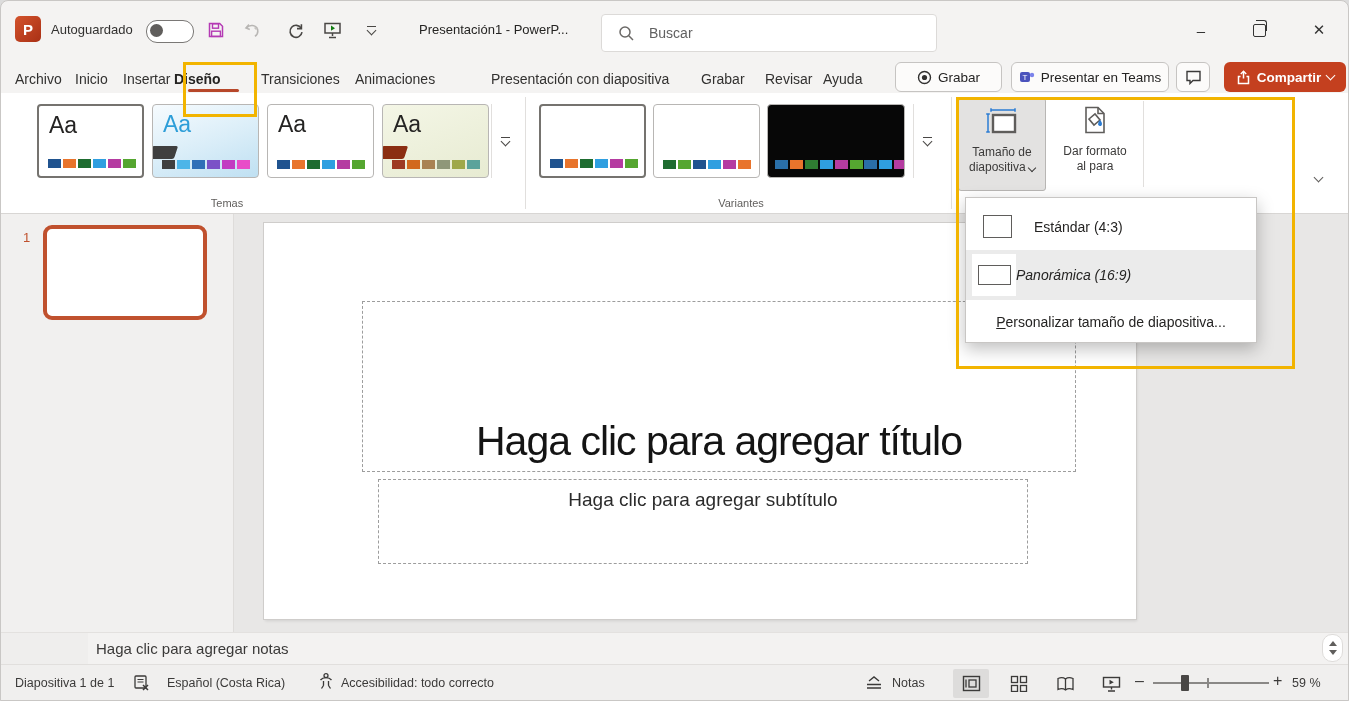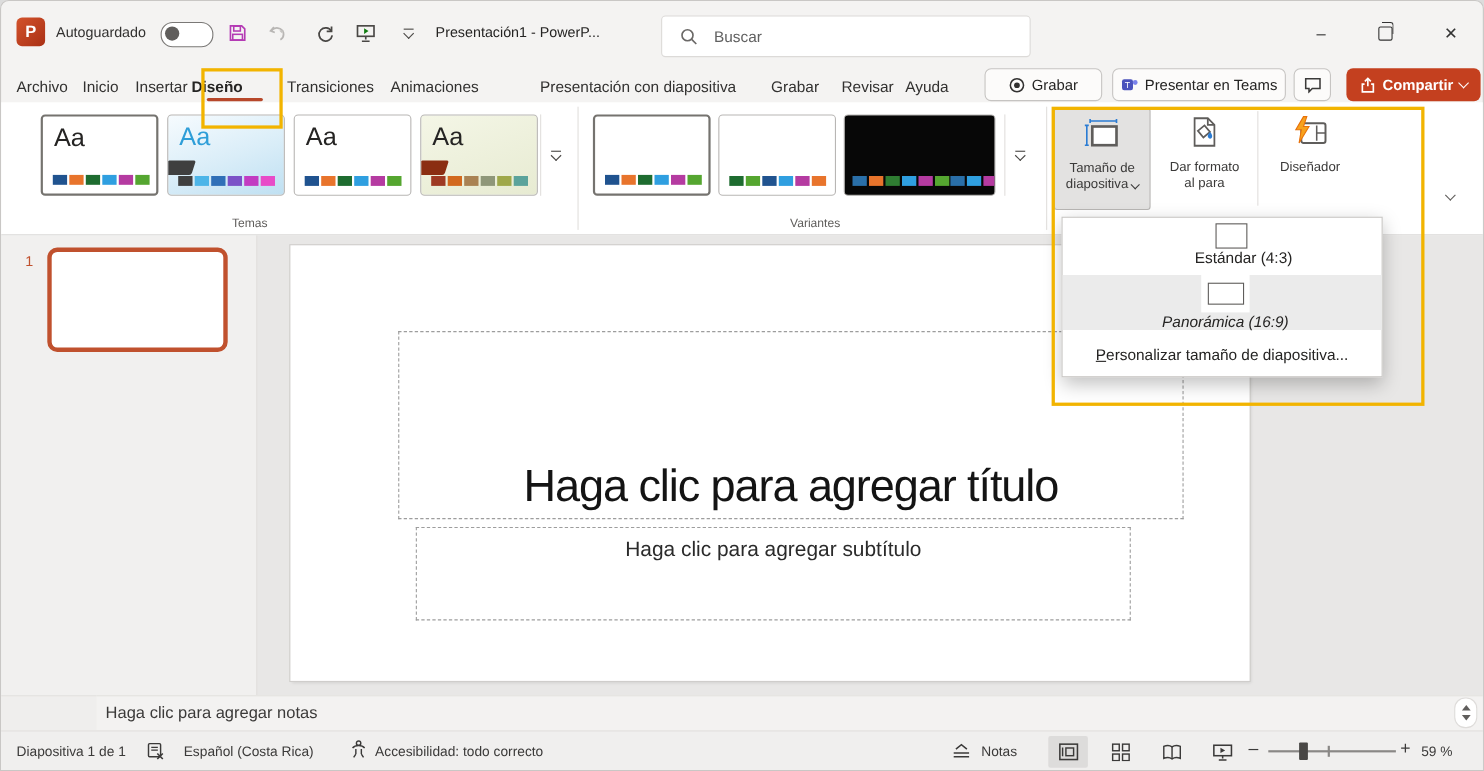--- a/index.html
+++ b/index.html
@@ -10,21 +10,21 @@
   }
   .abs{position:absolute;}
   
   .app-icon{left:14px;top:15px;width:26px;height:26px;border-radius:5px;
     background:linear-gradient(135deg,#d3532c,#a93015);color:#fff;font-weight:bold;
     font-size:15px;display:flex;align-items:center;justify-content:center;}
   .autosave-label{left:50px;top:21px;font-size:13px;color:#323130;}
   .toggle{left:145px;top:19px;width:46px;height:21px;border:1px solid #7a7876;border-radius:11px;background:#fff;}
   .toggle .knob{position:absolute;left:3px;top:3px;width:13px;height:13px;border-radius:50%;background:#605e5c;}
   .qat{top:17px;width:24px;height:24px;display:flex;align-items:center;justify-content:center;}
-  .win-title{left:395px;top:21px;font-size:13px;color:#252423;}
+  .win-title{left:418px;top:21px;font-size:13px;color:#252423;}
   .searchbox{left:600px;top:13px;width:336px;height:38px;background:#fff;border:1px solid #dcdad8;
     border-radius:4px;display:flex;align-items:center;box-sizing:border-box;padding-left:16px;}
   .searchbox .ph{margin-left:14px;font-size:14px;color:#616161;}
   .wc{top:11px;width:36px;height:36px;display:flex;align-items:center;justify-content:center;font-size:15px;color:#333;}
   .restore-glyph{position:relative;width:11px;height:11px;border:1.4px solid #333;border-radius:2px;background:#f4f3f2;}
   .restore-glyph::before{content:"";position:absolute;left:2px;top:-4.5px;width:10px;height:10px;border:1.4px solid #333;border-left:none;border-bottom:none;border-radius:0 3px 0 0;}
   
   .tab{top:70px;font-size:14px;color:#323130;cursor:default;}
   .tab.active{font-weight:700;color:#252423;}
   .tab-underline{left:187px;top:88px;width:51px;height:3px;background:#b7472a;border-radius:2px;}
@@ -53,21 +53,21 @@
   .big-btn{top:97px;height:93px;border-radius:3px;display:flex;flex-direction:column;align-items:center;
     padding-top:7px;box-sizing:border-box;font-size:12px;color:#3b3a39;text-align:center;line-height:15px;}
   .big-btn.pressed{background:#e3e2e1;border:1px solid #b8b6b4;}
   .big-btn .txt{margin-top:9px;}
   .v3{background:#070707;}
   .v3 .chips{left:7px;}
   .collapse-chev{left:1314px;top:176px;color:#5f5d5b;}
   
   .menu{left:964px;top:196px;width:290px;height:144px;background:#fff;border:1px solid #c8c6c4;
     box-shadow:0 6px 16px rgba(0,0,0,.25);z-index:45;}
-  .menu-item{position:absolute;left:0;width:100%;display:flex;align-items:center;font-size:14px;color:#252423;box-sizing:border-box;flex-direction:column;}
+  .menu-item{position:absolute;left:0;width:100%;display:flex;align-items:center;font-size:14px;color:#252423;box-sizing:border-box;}
   .mi1{top:5px;height:47px;padding-left:17px;}
   .mi2{top:52px;height:50px;background:#ebebeb;padding-left:6px;}
   .icon-box{width:44px;height:42px;background:#fff;display:flex;align-items:center;justify-content:center;}
   .rect43{width:27px;height:21px;border:1.5px solid #5f5d5b;}
   .rect169{width:31px;height:18px;border:1.5px solid #5f5d5b;}
   .mi1 .lbl{margin-left:22px;} .mi2 .lbl{font-style:italic;}
   .mi3{top:108px;height:32px;justify-content:center;}
   .mi3 .u{text-decoration:underline;}
   
   .annot{border:3px solid #f2b400;z-index:60;pointer-events:none;}
@@ -318,29 +318,20 @@
       <path d="M18 2.5 v6 h6" fill="none" stroke="#5f5d5b" stroke-width="1.6"></path>
       <path d="M9 14 l6-5 5 6 -6 5 z" fill="#fff" stroke="#5f5d5b" stroke-width="1.6"></path>
       <path d="M20 15 q3 3 1.5 5.5 q-2 1.5-3.5-1 q-.5-2 2-4.5" fill="#2b7cd3" stroke="none"></path>
     </svg>
     <span class="txt"><span>Dar formato</span><br>
     <span>al para</span></span>
   </div>
 
   <div class="abs vsep" style="left:1142px;top:100px;height:86px"></div>
 
-  <div class="abs big-btn" style="left:1148px;width:84px">
-    <svg width="32" height="30" viewBox="0 0 32 30">
-      <rect x="8" y="7" width="22" height="18" rx="2" fill="#fff" stroke="#5f5d5b" stroke-width="1.8"></rect>
-      <path d="M22 9 v14" stroke="#5f5d5b" stroke-width="1.4"></path>
-      <path d="M22 16 h8" stroke="#5f5d5b" stroke-width="1.4"></path>
-      <path d="M10 1 L3 13 h5 L6 25 L15 10 h-5 L13 1 z" fill="#f7a21c" stroke="#e8710a" stroke-width="1"></path>
-    </svg>
-    <span class="txt">Diseñador</span>
-  </div>
 
   <span class="abs chev collapse-chev"></span>
 
   <div class="abs editor"></div>
   <div class="abs thumb-panel"></div>
   <div class="abs slide-num">1</div>
   <div class="abs slide-thumb"></div>
 
   <div class="abs canvas"></div>
   <div class="abs ph-box title-ph">

